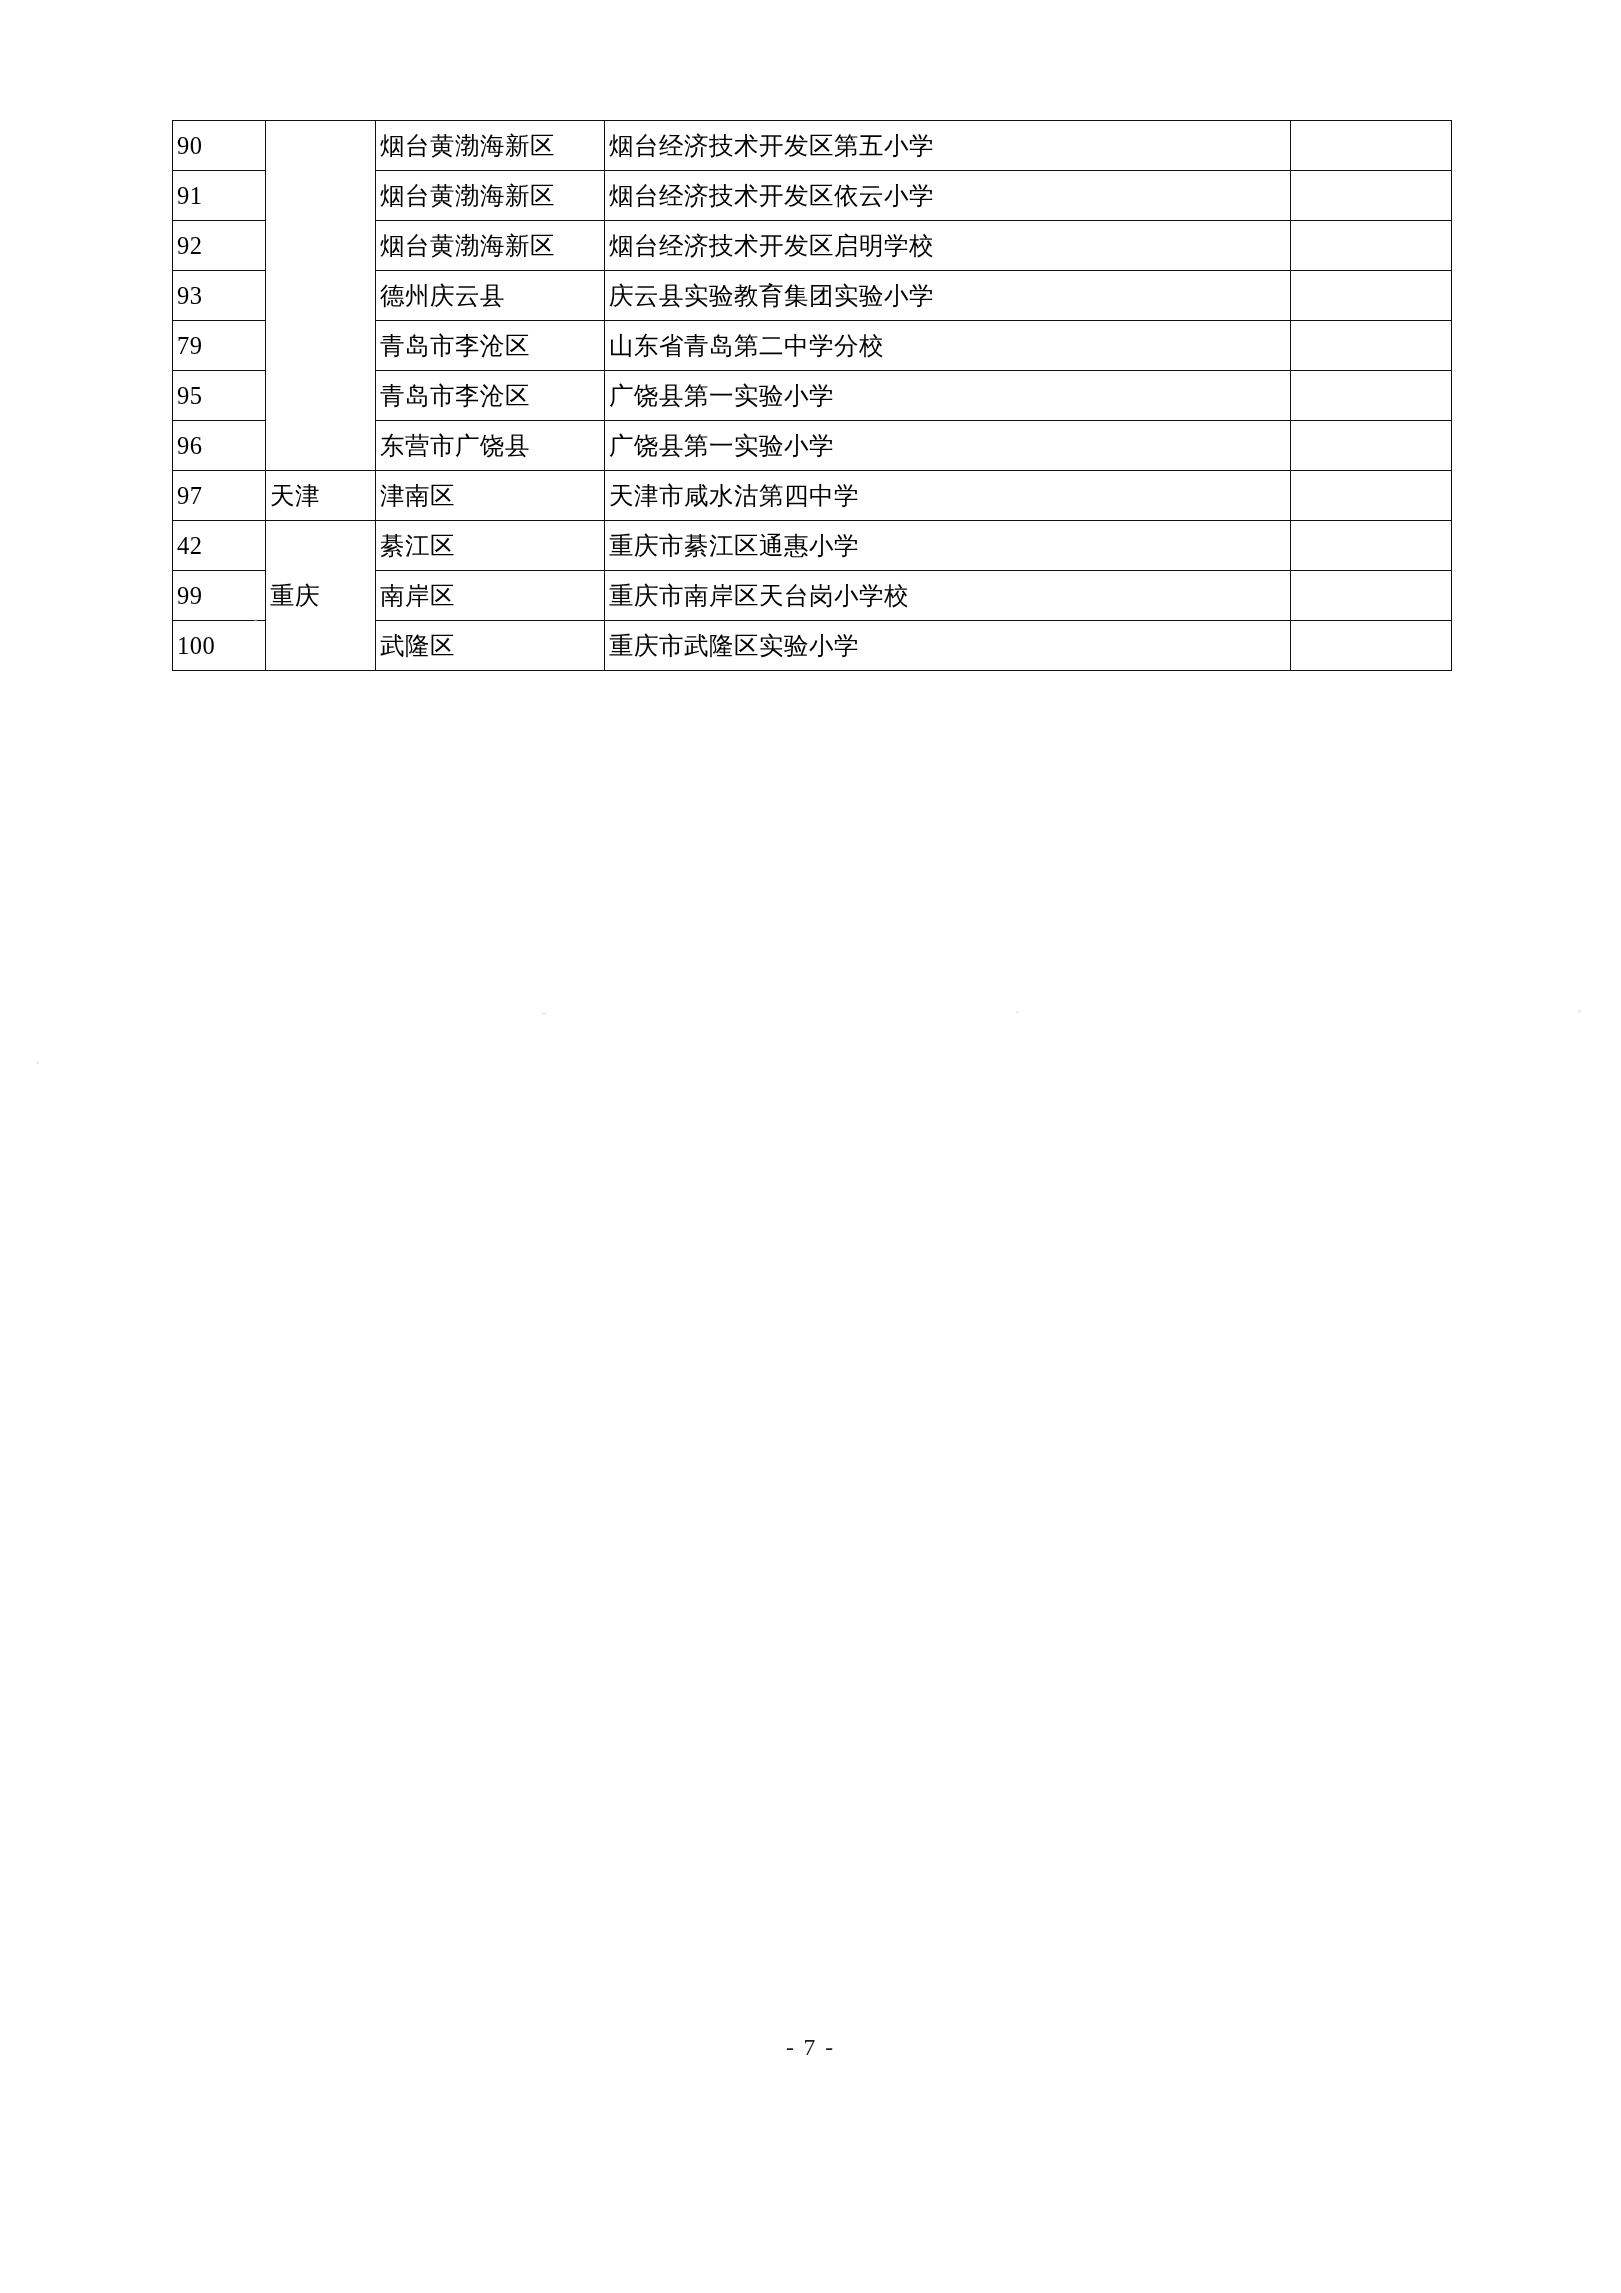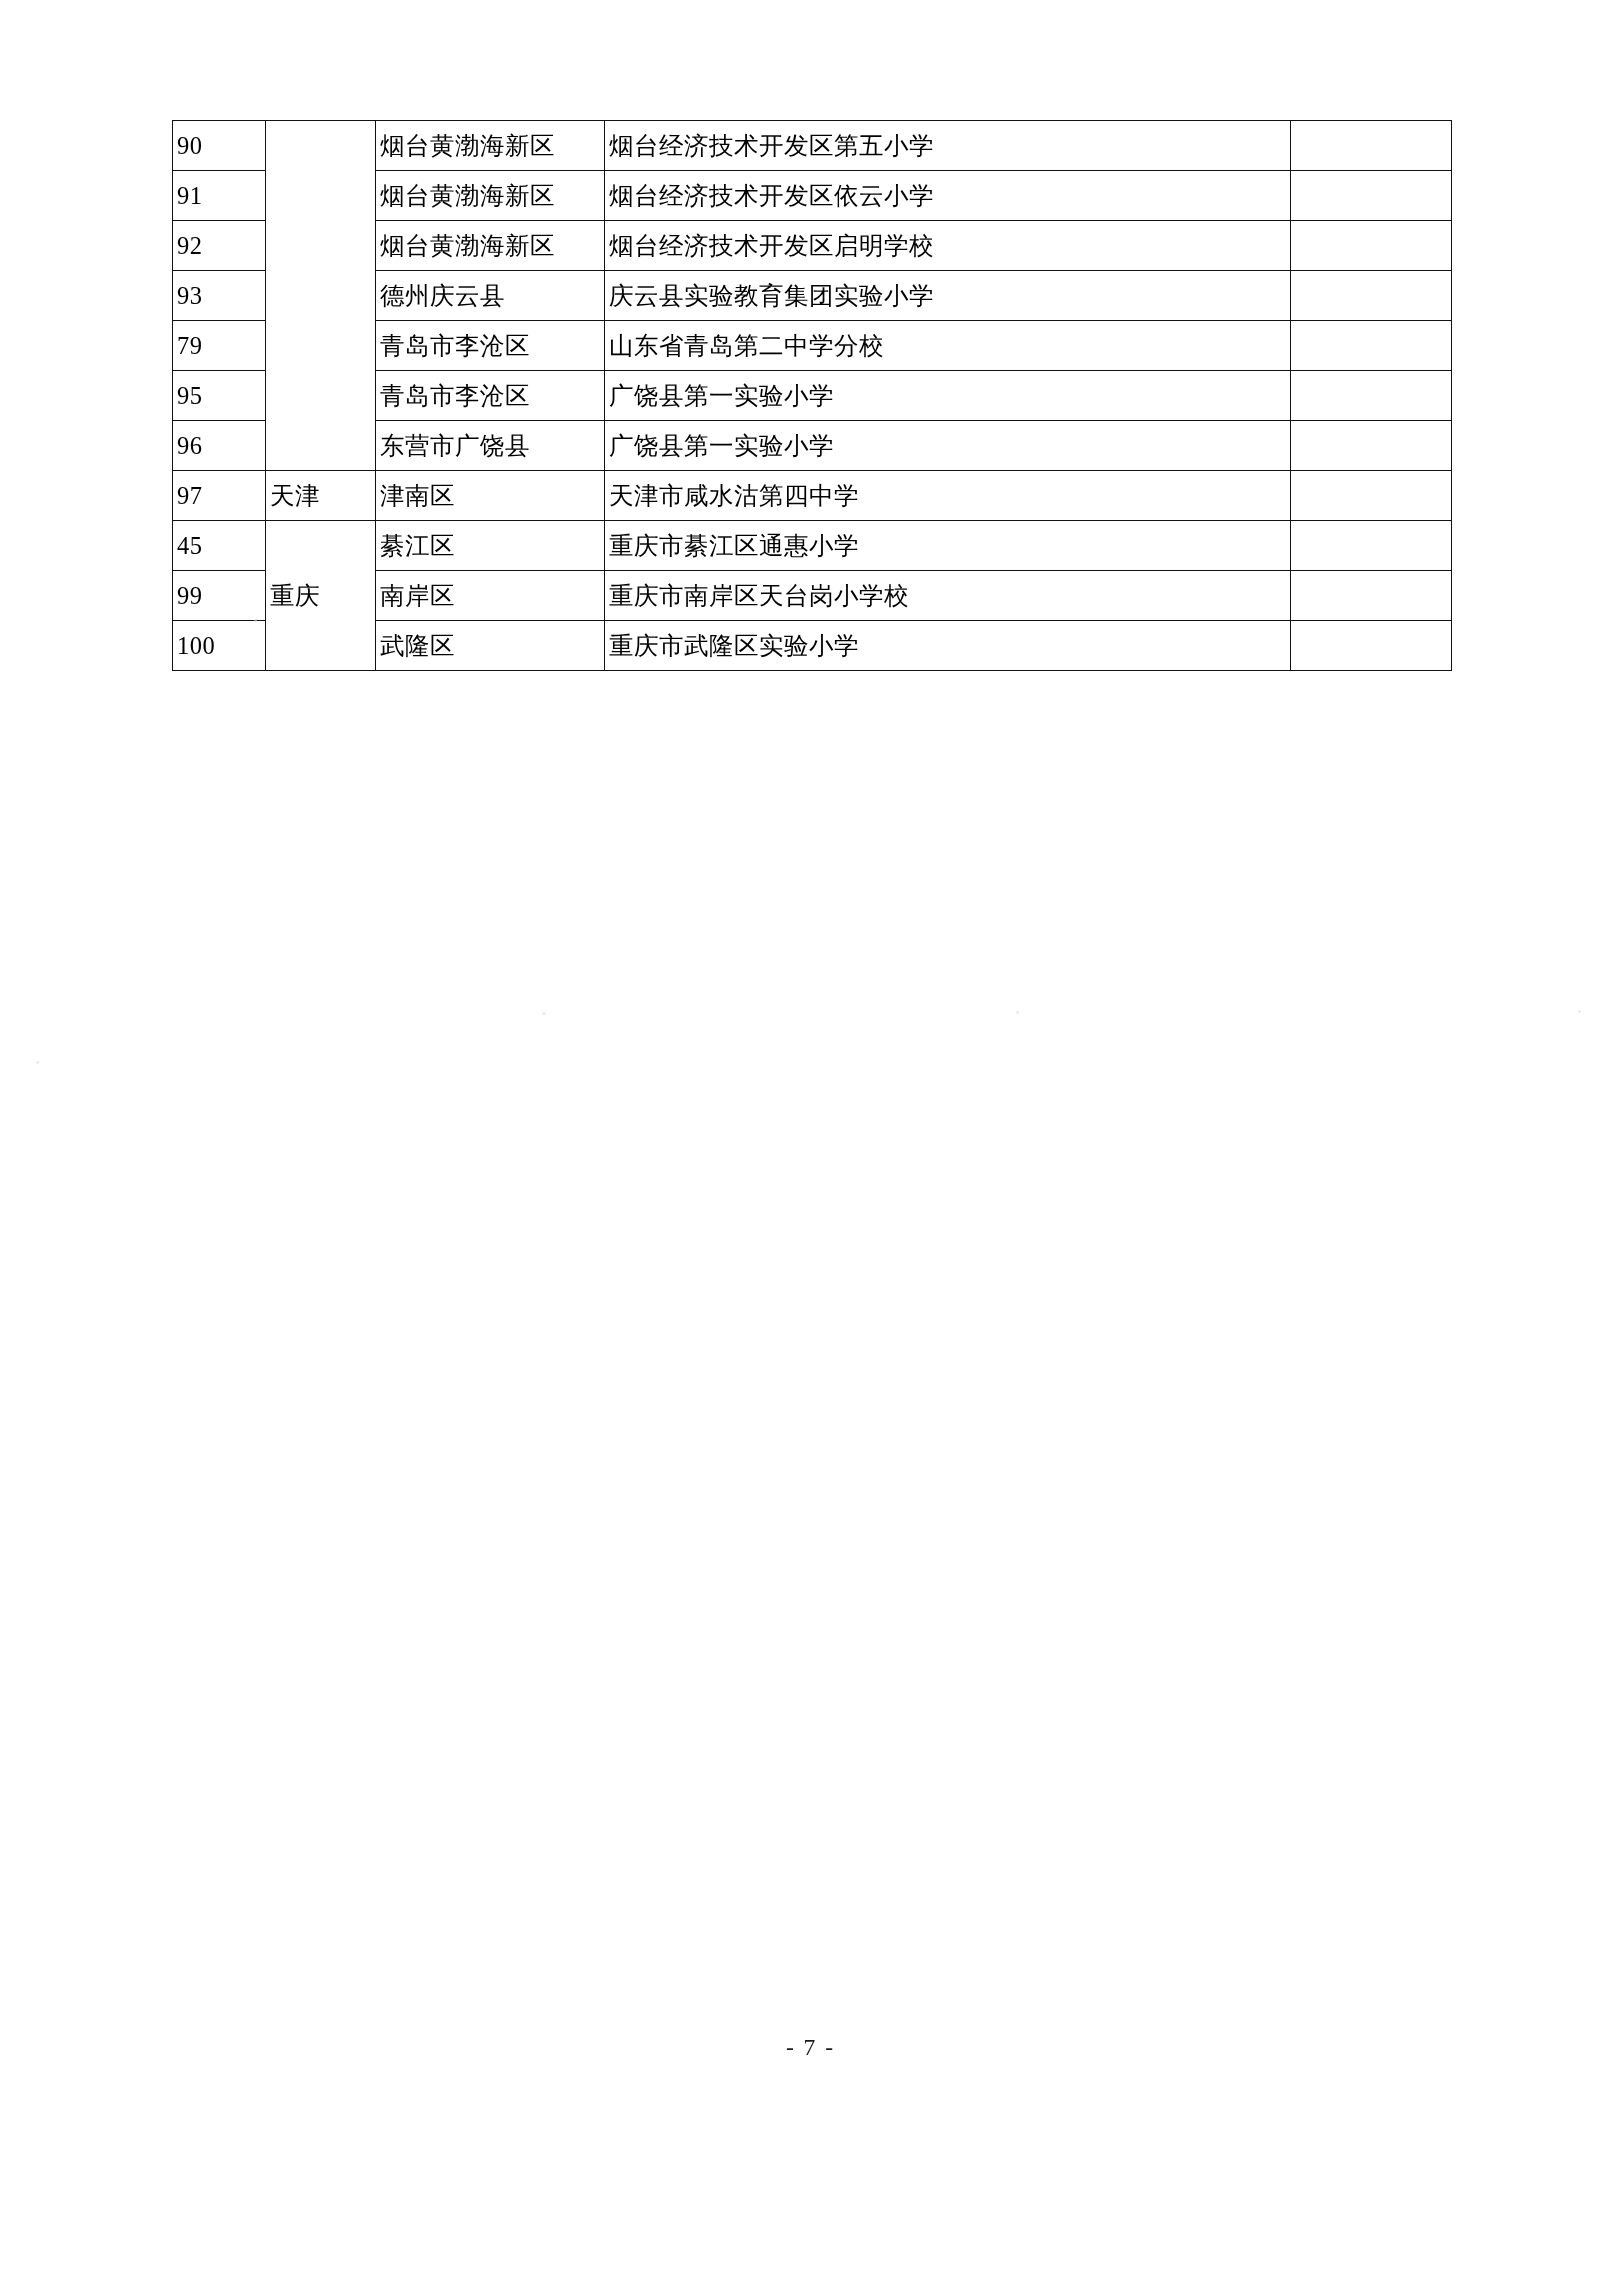--- a/index.html
+++ b/index.html
@@ -132,21 +132,21 @@
         <td class="cn"></td>
       </tr>
       <tr>
         <td class="idx-cell">97</td>
         <td class="cn">天津</td>
         <td class="cn">津南区</td>
         <td class="cn">天津市咸水沽第四中学</td>
         <td class="cn"></td>
       </tr>
       <tr>
-        <td class="idx-cell">45</td>
+        <td class="idx-cell">42</td>
         <td class="cn" rowspan="3">重庆</td>
         <td class="cn">綦江区</td>
         <td class="cn">重庆市綦江区通惠小学</td>
         <td class="cn"></td>
       </tr>
       <tr>
         <td class="idx-cell">99</td>
         <td class="cn">南岸区</td>
         <td class="cn">重庆市南岸区天台岗小学校</td>
         <td class="cn"></td>

